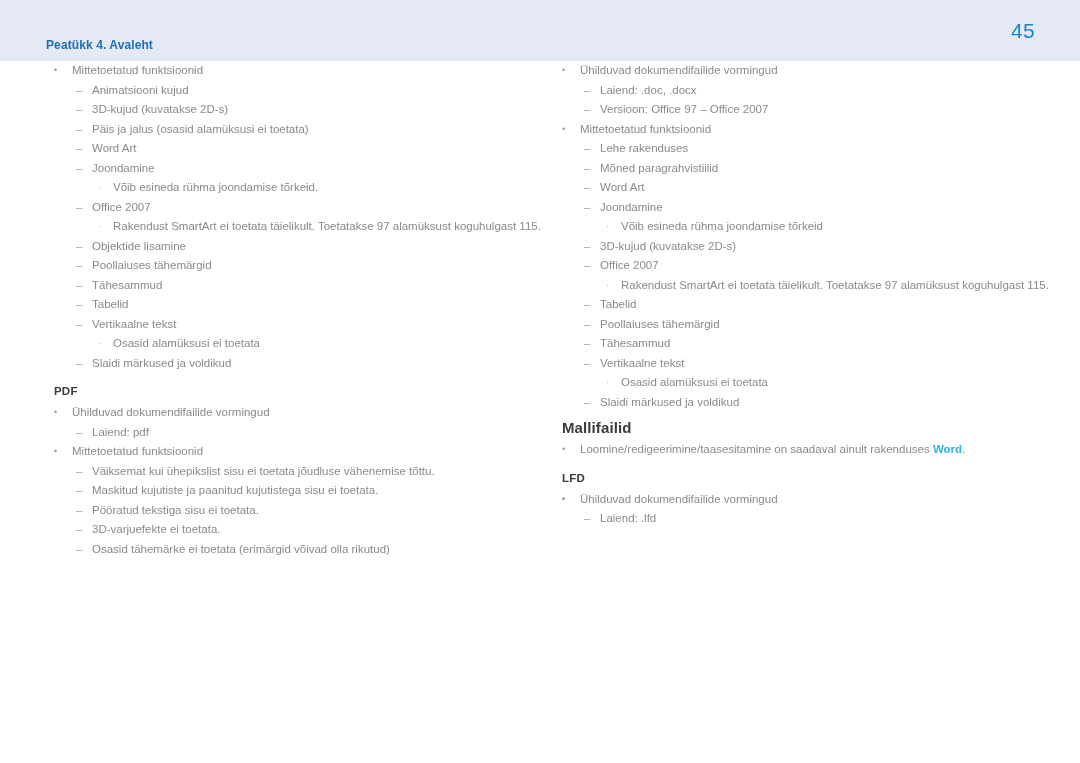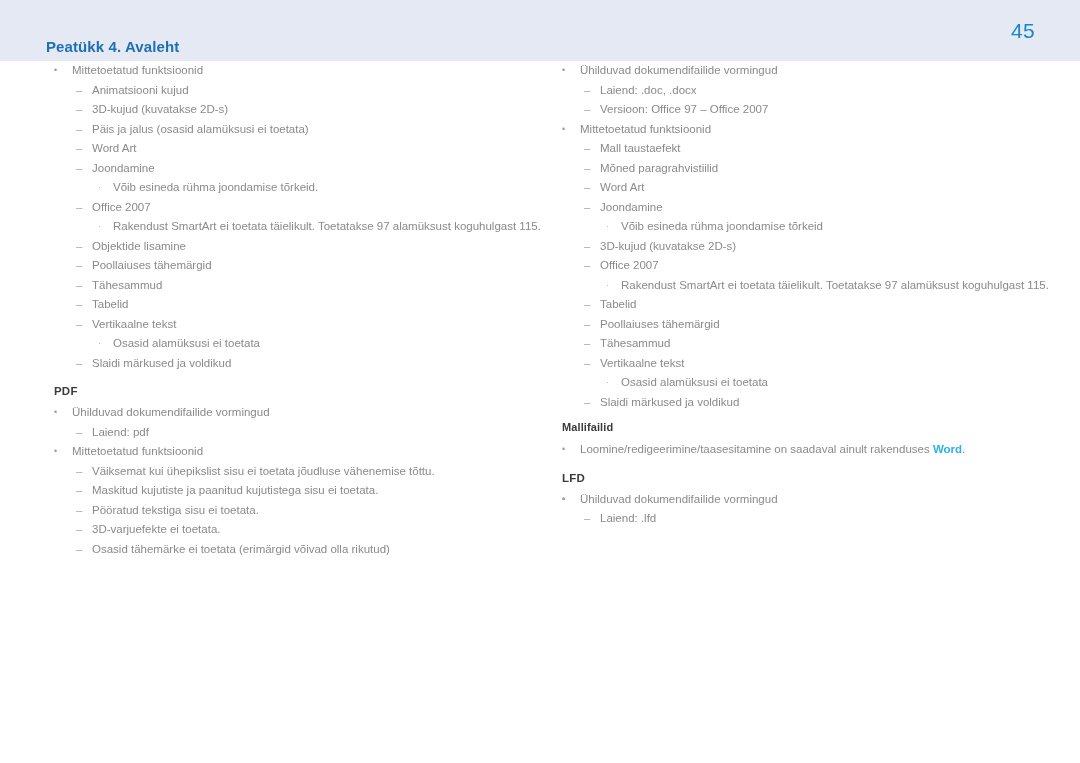--- a/index.html
+++ b/index.html
@@ -27,21 +27,21 @@
     top: 0;
     left: 0;
     width: 1080px;
     height: 61px;
     background: #e4e9f4;
   }
   .header-chapter {
     position: absolute;
     left: 46px;
     top: 38px;
-    font-size: 15px;
+    font-size: 12px;
     font-weight: bold;
     letter-spacing: 0.1px;
     color: #1f6fb5;
     white-space: nowrap;
   }
   .header-pagenum {
     position: absolute;
     right: 45px;
     top: 19px;
     font-size: 21px;
@@ -75,21 +75,21 @@
   
   .sec-head {
     font-size: 11.5px;
     font-weight: bold;
     color: #3b3b3b;
     letter-spacing: 0.2px;
     margin: 0 0 4px 8px;
     line-height: 15px;
   }
   .sec-head.big {
-    font-size: 11px;
+    font-size: 15px;
     letter-spacing: 0.1px;
     margin-bottom: 5px;
   }
   .sec-head.first {
     margin-top: 0;
   }
   .sec-gap {
     height: 11px;
   }
   .sec-gap-sm {
@@ -195,21 +195,21 @@
           <div class="li lvl2"><span class="mk">–</span><span class="tx">3D-varjuefekte ei toetata.</span></div>
           <div class="li lvl2"><span class="mk">–</span><span class="tx">Osasid tähemärke ei toetata (erimärgid võivad olla rikutud)</span></div>
         </div>
       </div>
     <div class="col col-right" id="col-right">
         <div>
           <div class="li lvl1"><span class="mk">•</span><span class="tx">Ühilduvad dokumendifailide vormingud</span></div>
           <div class="li lvl2"><span class="mk">–</span><span class="tx">Laiend: .doc, .docx</span></div>
           <div class="li lvl2"><span class="mk">–</span><span class="tx">Versioon: Office 97 – Office 2007</span></div>
           <div class="li lvl1"><span class="mk">•</span><span class="tx">Mittetoetatud funktsioonid</span></div>
-          <div class="li lvl2"><span class="mk">–</span><span class="tx">Mall taustaefekt</span></div>
+          <div class="li lvl2"><span class="mk">–</span><span class="tx">Lehe rakenduses</span></div>
           <div class="li lvl2"><span class="mk">–</span><span class="tx">Mõned paragrahvistiilid</span></div>
           <div class="li lvl2"><span class="mk">–</span><span class="tx">Word Art</span></div>
           <div class="li lvl2"><span class="mk">–</span><span class="tx">Joondamine</span></div>
           <div class="li lvl3"><span class="mk">·</span><span class="tx">Võib esineda rühma joondamise tõrkeid</span></div>
           <div class="li lvl2"><span class="mk">–</span><span class="tx">3D-kujud (kuvatakse 2D-s)</span></div>
           <div class="li lvl2"><span class="mk">–</span><span class="tx">Office 2007</span></div>
           <div class="li lvl3"><span class="mk">·</span><span class="tx">Rakendust SmartArt ei toetata täielikult. Toetatakse 97 alamüksust koguhulgast 115.</span></div>
           <div class="li lvl2"><span class="mk">–</span><span class="tx">Tabelid</span></div>
           <div class="li lvl2"><span class="mk">–</span><span class="tx">Poollaiuses tähemärgid</span></div>
           <div class="li lvl2"><span class="mk">–</span><span class="tx">Tähesammud</span></div>

